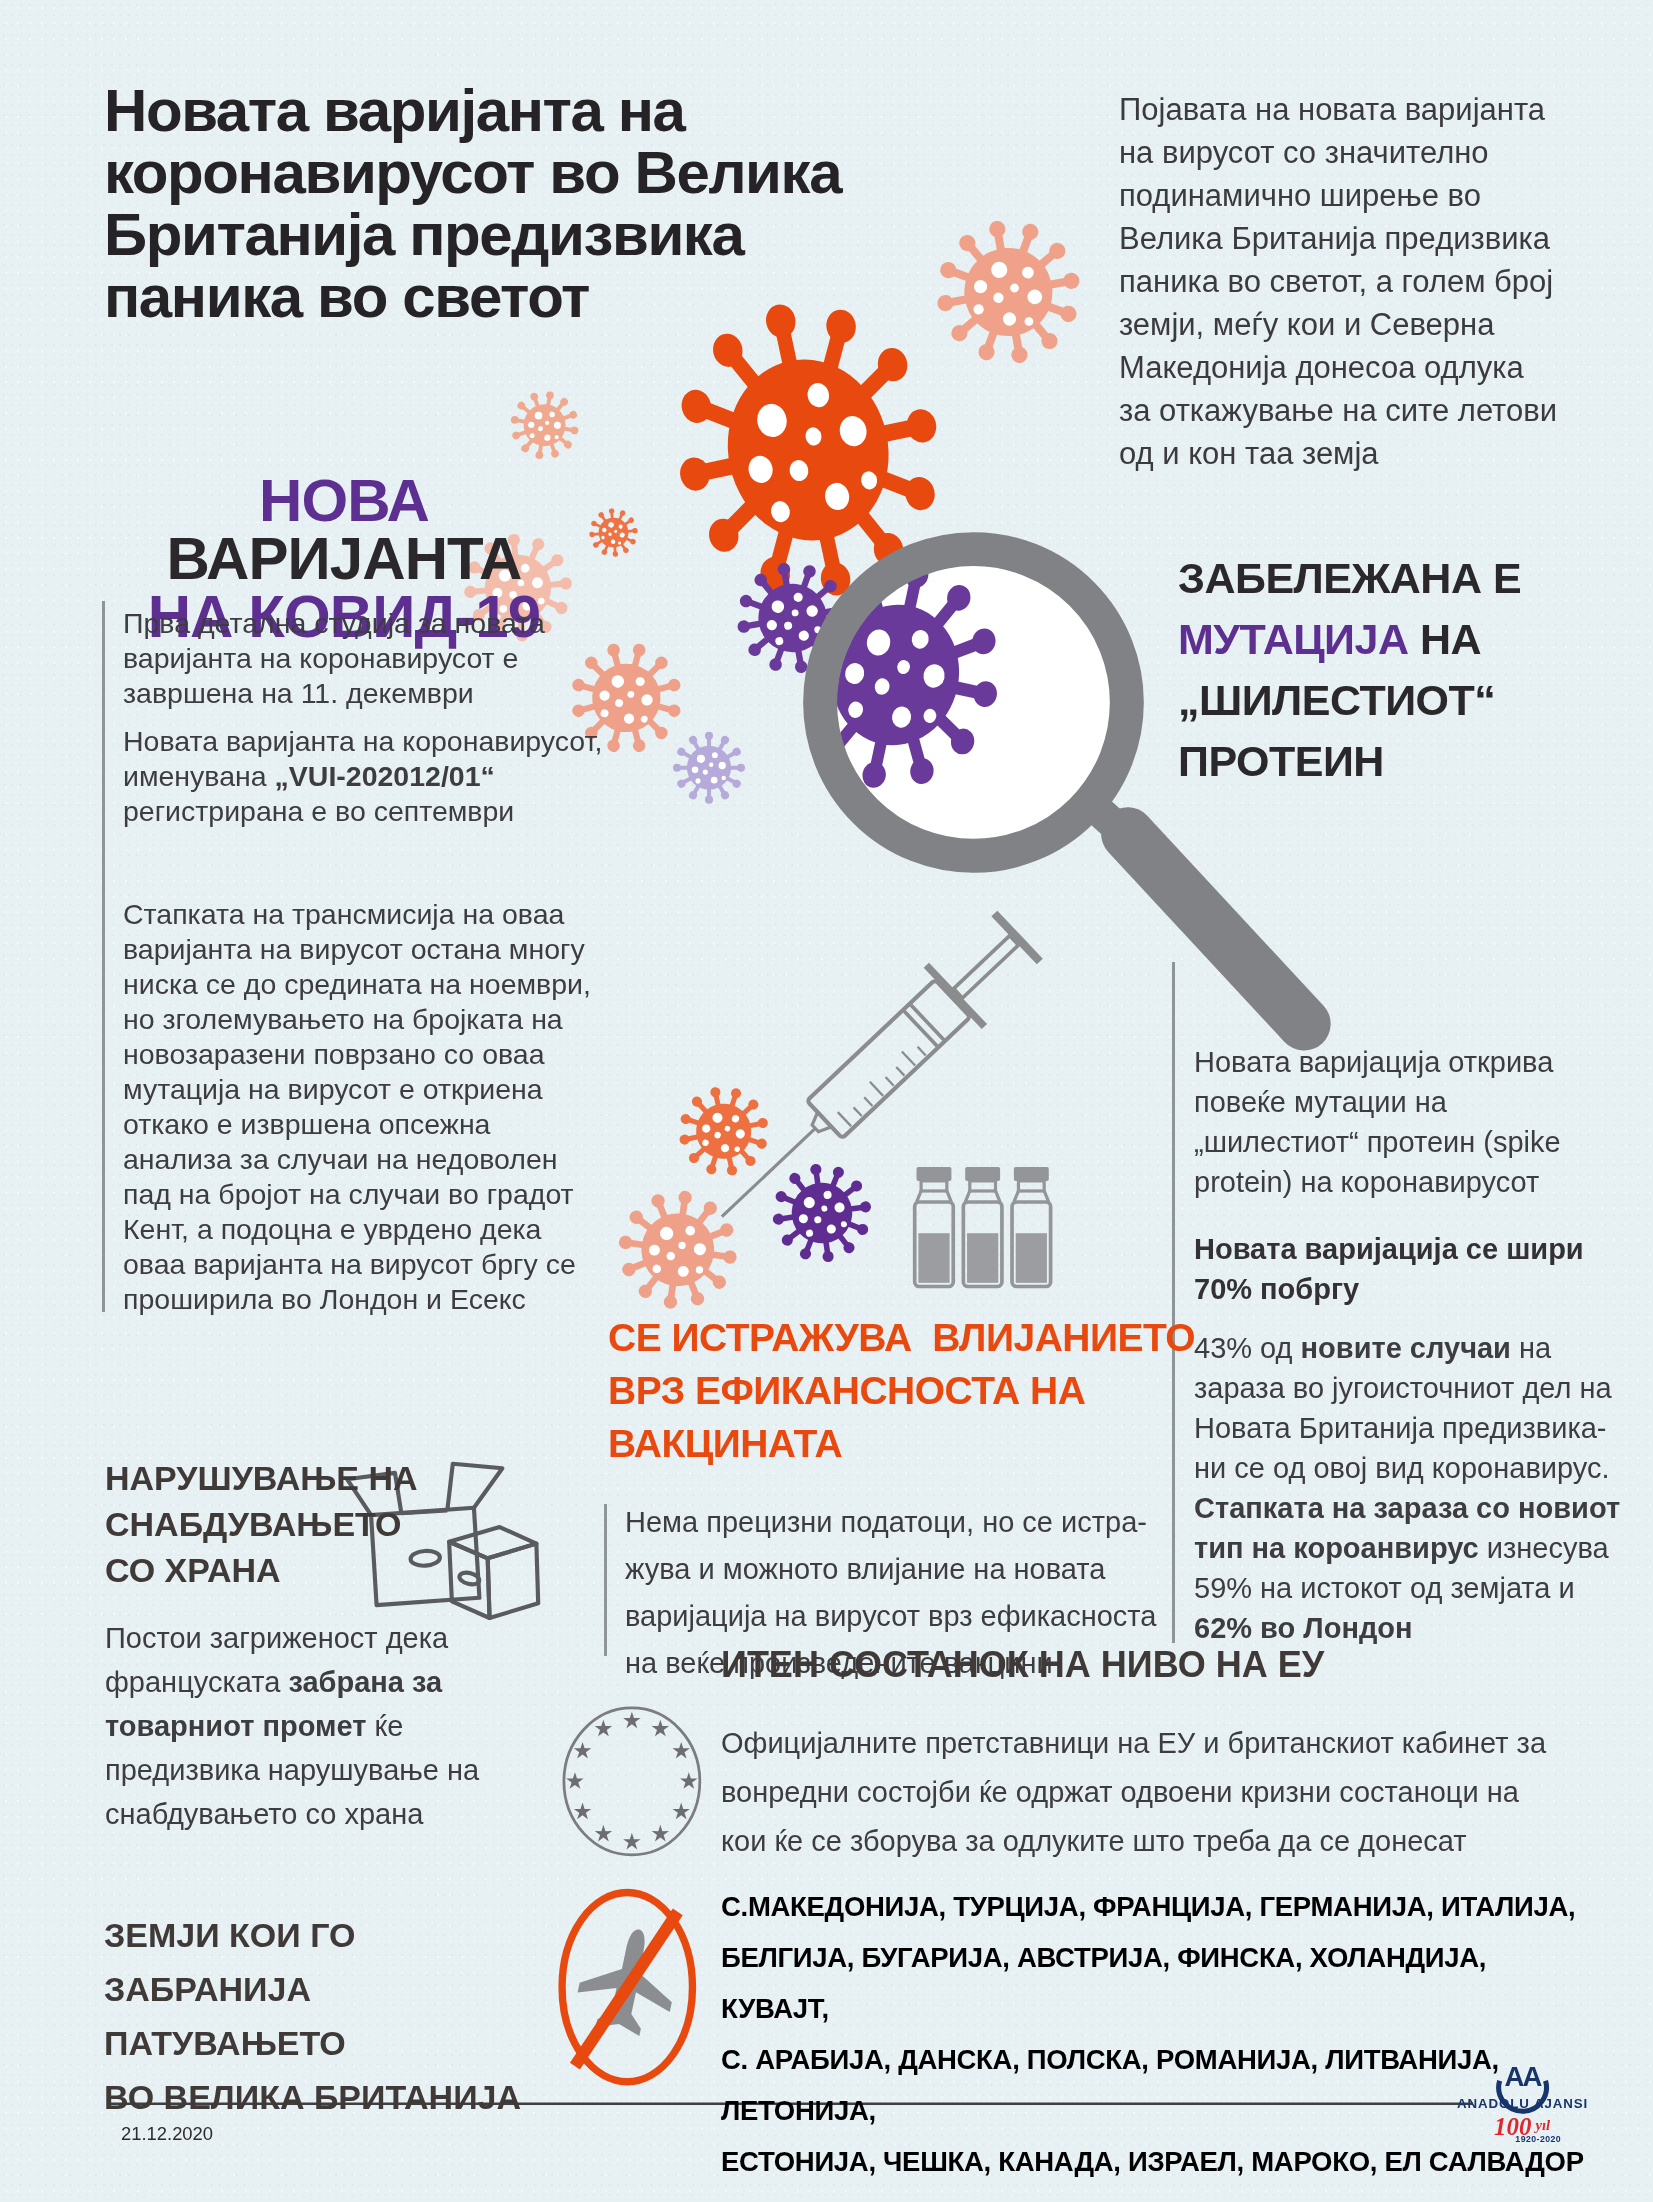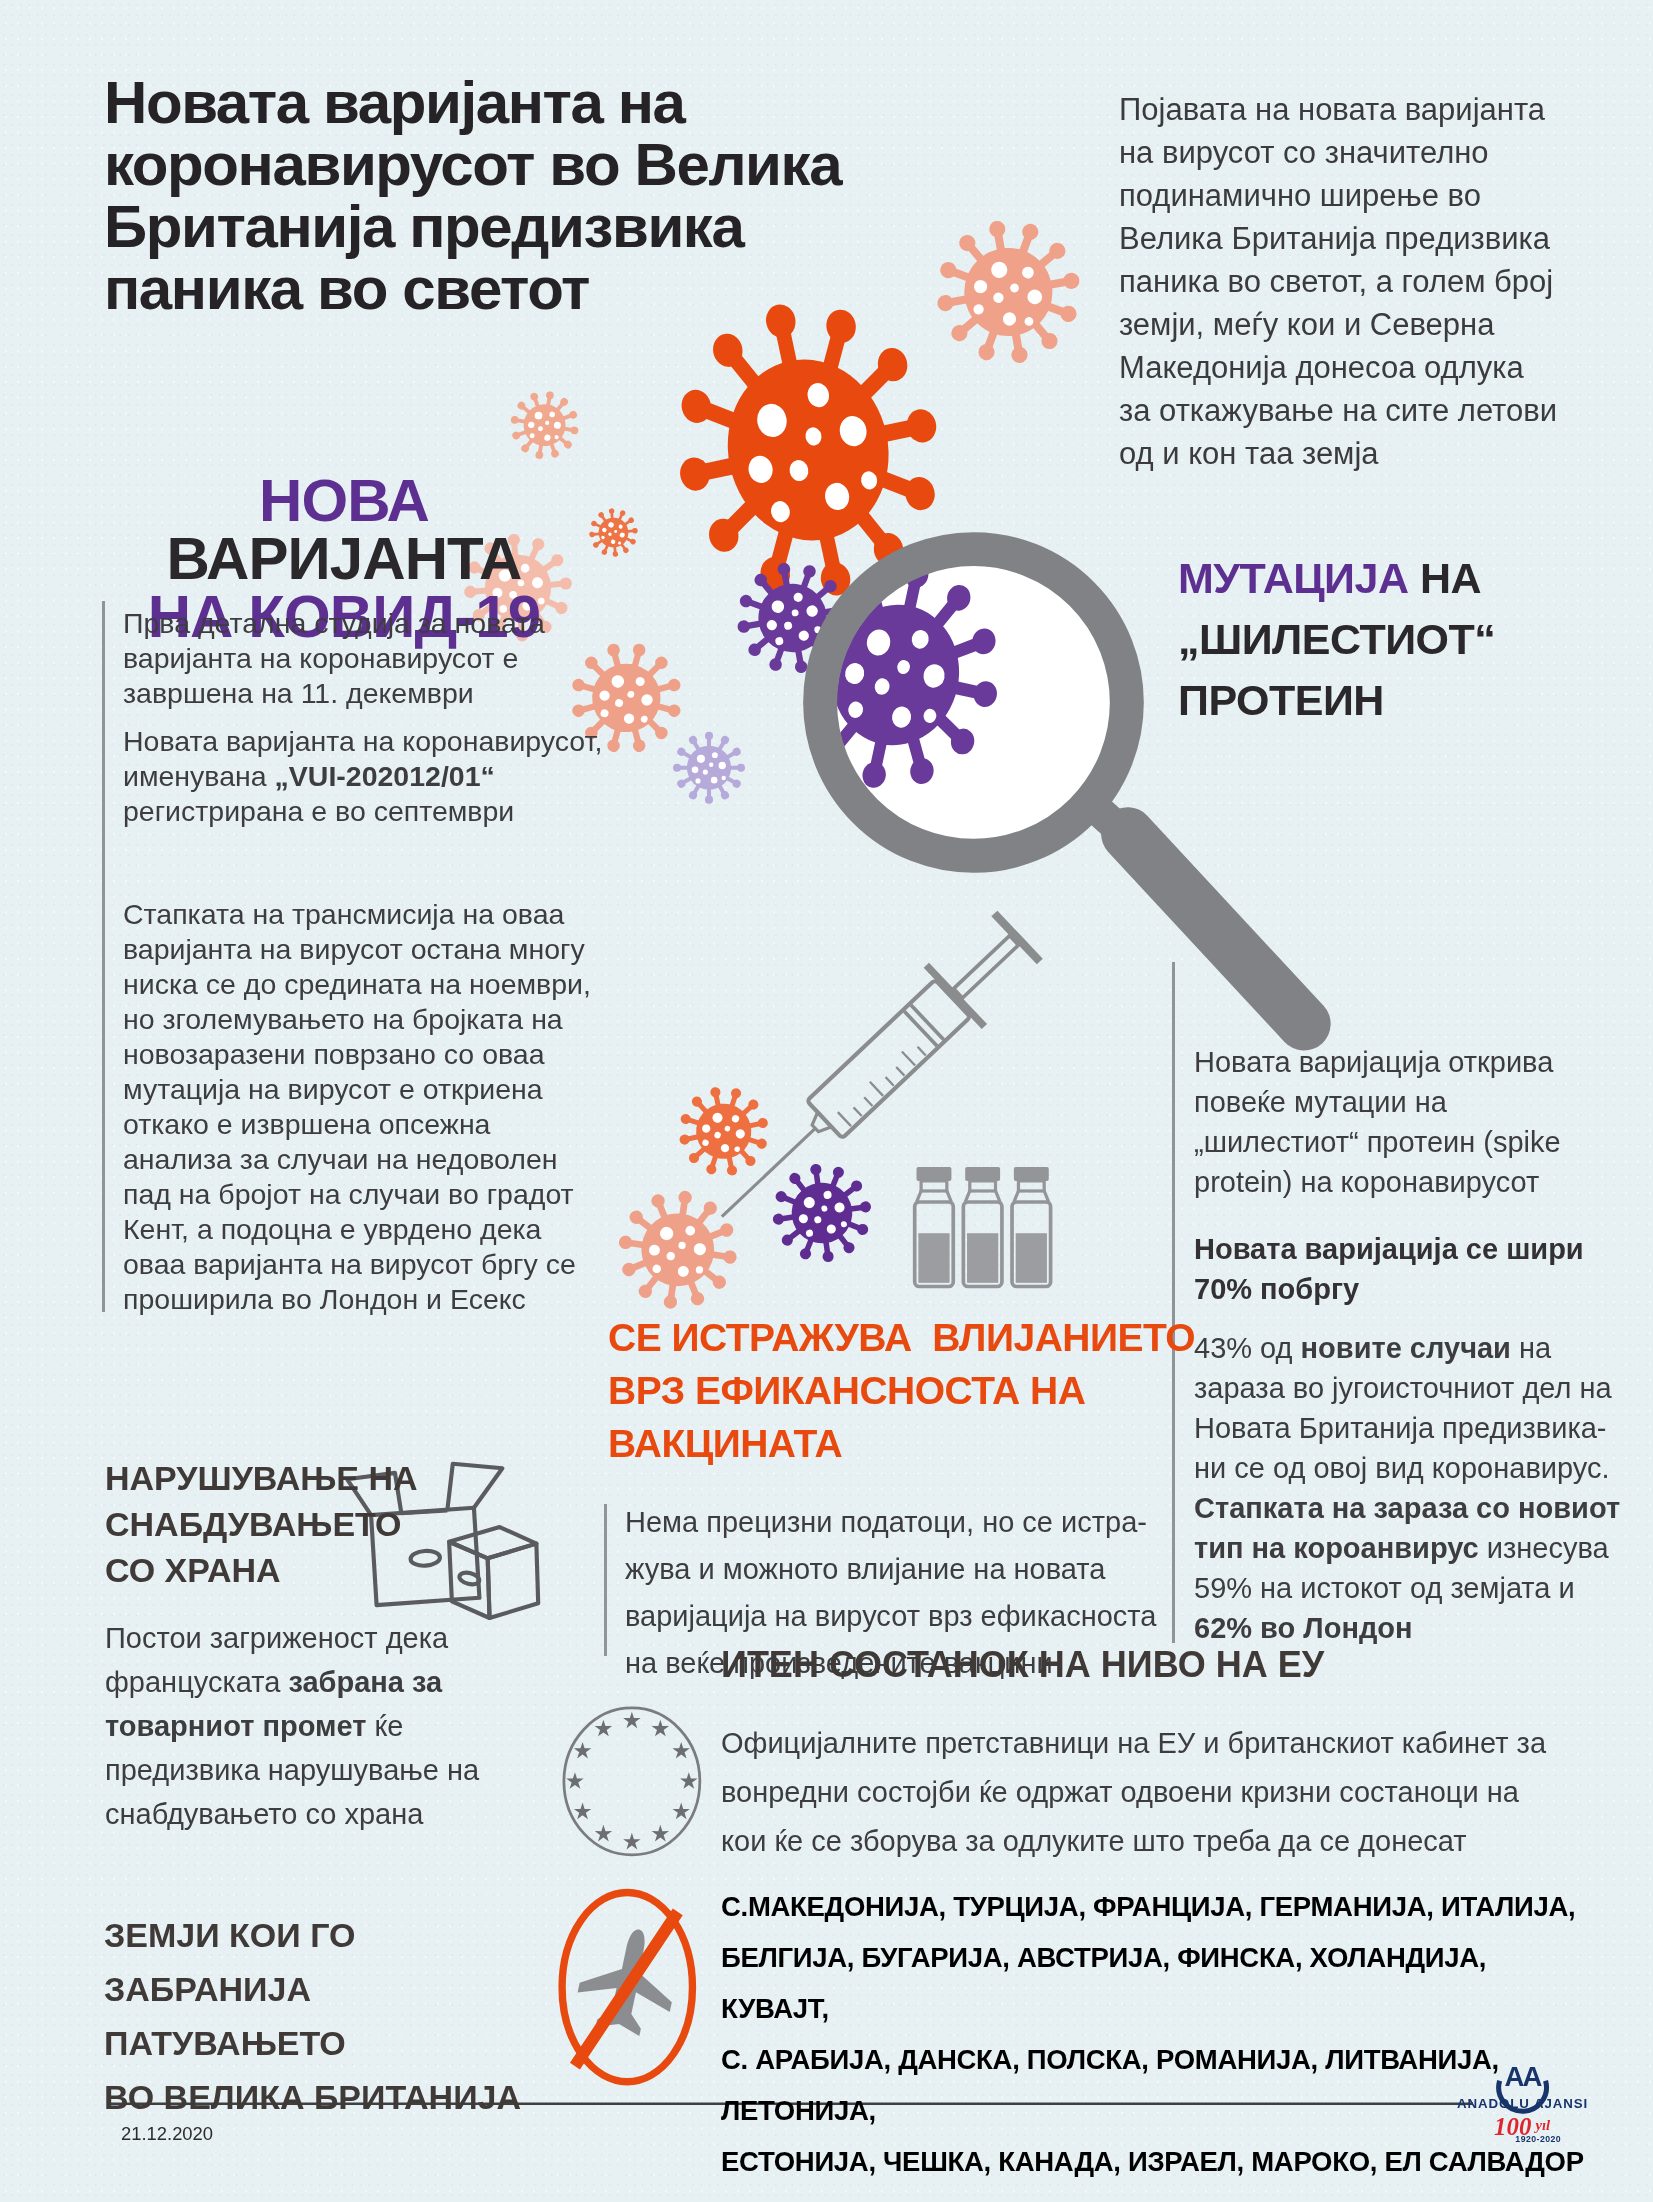--- a/index.html
+++ b/index.html
@@ -12,21 +12,21 @@
       radial-gradient(rgba(255,255,255,0.55) 0.9px, transparent 1.2px);
     background-size:8.3px 10px,12px 15.6px;
   }
   .abs{position:absolute;white-space:pre-wrap;}
   .b{font-weight:700;}
   .purple{color:#5c2f91;}
   #deco{position:absolute;left:0;top:0;z-index:1;pointer-events:none;}
   .txt{z-index:2;}
   .rule{position:absolute;width:2.8px;background:#8f9499;z-index:2;}
 
-  #main-title{left:104px;top:72px;width:1019px;font-size:60px;line-height:62px;font-weight:700;letter-spacing:-1.4px;color:#262327;}
+  #main-title{left:104px;top:80px;width:1019px;font-size:60px;line-height:62px;font-weight:700;letter-spacing:-1.4px;color:#262327;}
   #intro{left:1119px;top:88px;width:528px;font-size:31px;line-height:43px;color:#3b3b3e;}
   #nv-heading{left:103px;top:472px;width:482px;text-align:center;font-size:60px;line-height:58px;font-weight:700;letter-spacing:-0.9px;color:#2b282b;}
   #rule-left{left:102px;top:601px;height:711px;}
   #nv-p1{left:123px;top:606px;width:496px;font-size:28.5px;line-height:35px;color:#3d3d40;}
   #nv-p2{left:123px;top:724px;width:496px;font-size:28.5px;line-height:35px;color:#3d3d40;}
   #nv-p3{left:123px;top:897px;width:496px;font-size:28.5px;line-height:35px;color:#3d3d40;}
   #mut-heading{left:1178px;top:548px;width:459px;font-size:43px;line-height:61px;font-weight:700;letter-spacing:-0.5px;color:#2b282b;}
   #rule-right{left:1172px;top:962px;height:681px;}
   #mut-p1{left:1194px;top:1042px;width:441px;font-size:29px;line-height:40px;color:#3d3d40;}
   #mut-p2{left:1194px;top:1229px;width:441px;font-size:29px;line-height:40px;font-weight:700;color:#333134;}
@@ -260,21 +260,22 @@
 но зголемувањето на бројката на
 новозаразени поврзано со оваа
 мутација на вирусот е откриена
 откако е извршена опсежна
 анализа за случаи на недоволен
 пад на бројот на случаи во градот
 Кент, а подоцна е уврдено дека
 оваа варијанта на вирусот бргу се
 проширила во Лондон и Есекс</div>
 
-<div class="abs txt" id="mut-heading"><span class="purple">МУТАЦИЈА</span><span> НА
+<div class="abs txt" id="mut-heading"><span>ЗАБЕЛЕЖАНА Е
+</span><span class="purple">МУТАЦИЈА</span><span> НА
 „ШИЛЕСТИОТ“
 ПРОТЕИН</span></div>
 <div class="rule" id="rule-right"></div>
 <div class="abs txt" id="mut-p1">Новата варијација открива
 повеќе мутации на
 „шилестиот“ протеин (spike
 protein) на коронавирусот</div>
 <div class="abs txt" id="mut-p2">Новата варијација се шири
 70% побргу</div>
 <div class="abs txt" id="mut-p3"><span>43% од </span><span class="b">новите случаи</span><span> на

